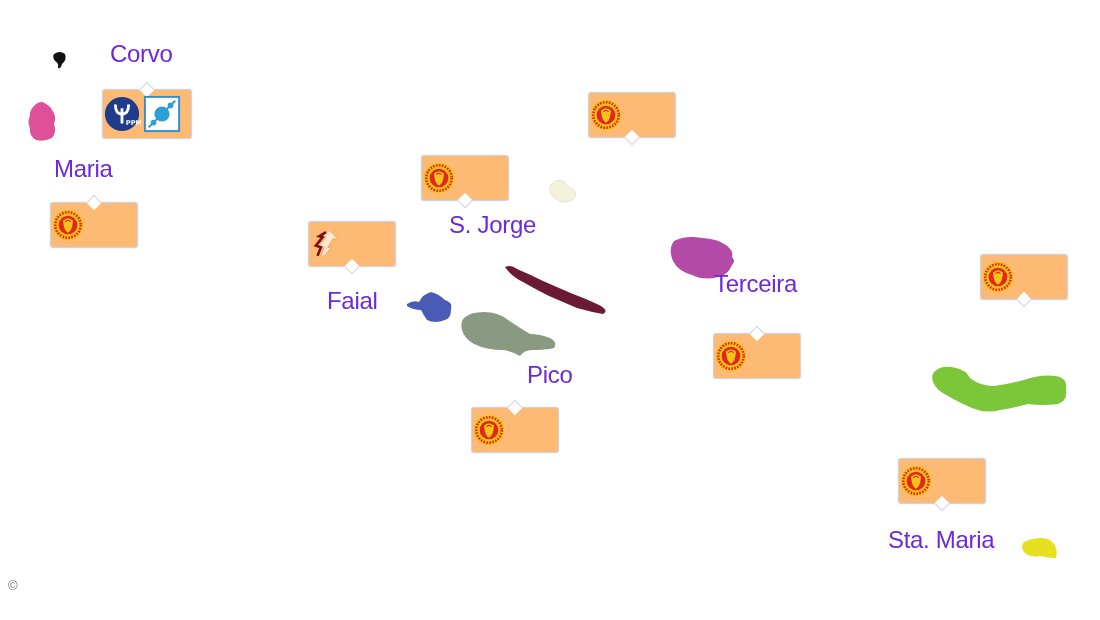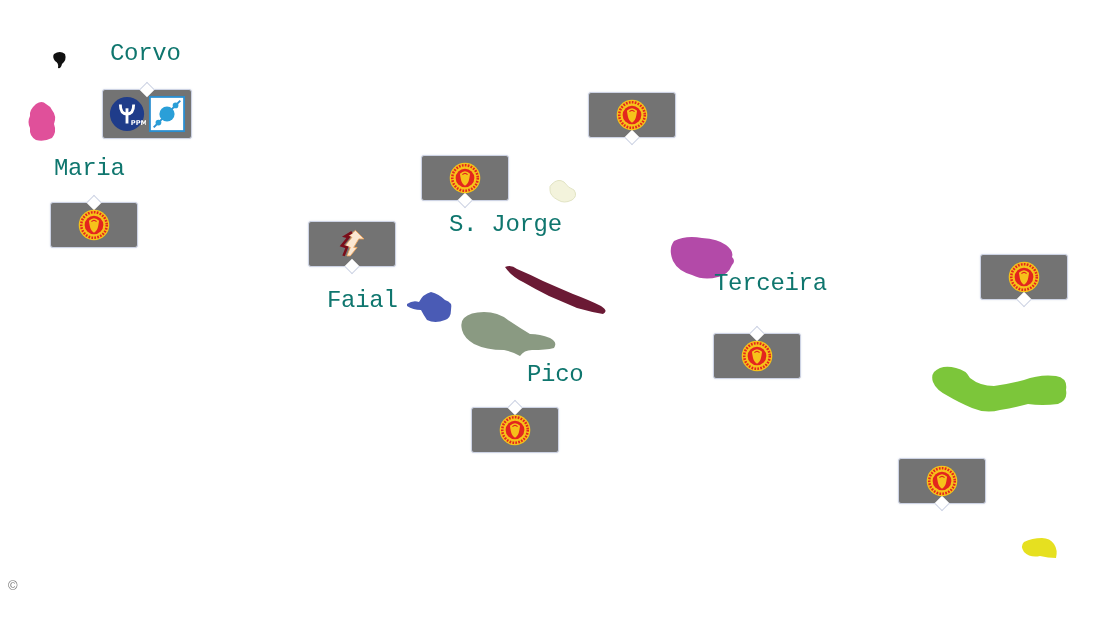--- a/index.html
+++ b/index.html
@@ -1,19 +1,19 @@
 <!DOCTYPE html>
 <html><head>
 <meta charset="utf-8">
 <style>
   html, body { margin:0; padding:0; }
   body { width:1100px; height:620px; background:#ffffff; position:relative; overflow:hidden; font-family:"Liberation Sans", "DejaVu Sans", sans-serif; }
   .map { position:absolute; left:0; top:0; width:1100px; height:620px; }
-  .label { position:absolute; color:#0f766e; font-size:24px; font-family:Liberation Mono, monospace; letter-spacing:-0.3px; white-space:nowrap; }
-  .callout { position:absolute; width:88px; height:46px; background:#737373; border:1.5px solid #cdd3e4; border-radius:3px; box-sizing:border-box; display:flex; align-items:center; justify-content:center; box-shadow:0 0 2px rgba(180,190,215,0.4); }
+  .label { position:absolute; color:#6d28d9; font-size:24px; font-family:Liberation Sans, sans-serif; letter-spacing:-0.3px; white-space:nowrap; }
+  .callout { position:absolute; width:88px; height:46px; background:#fdba74; border:1.5px solid #cdd3e4; border-radius:3px; box-sizing:border-box; display:flex; align-items:center; justify-content:flex-start; box-shadow:0 0 2px rgba(180,190,215,0.4); }
   .callout.wide { width:90px; height:50px; }
   .callout .tail-up, .callout .tail-down { position:absolute; left:50%; width:10px; height:10px; background:#fff; border:1.5px solid #cdd3e4; transform:translateX(-50%) rotate(45deg); }
   .callout .tail-down { bottom:-6px; border-top:none; border-left:none; }
   .callout .tail-up { top:-6px; border-bottom:none; border-right:none; }
   .logo { width:34px; height:34px; position:relative; z-index:2; }
   .copyright { position:absolute; left:8px; top:578px; font-size:13px; color:#777; }
   svg.island { position:absolute; overflow:visible; }
 </style>
 </head>
 <body>
@@ -47,20 +47,21 @@
   <svg class="island" style="left:1020px;top:536px;" width="40" height="26" viewBox="0 0 40 26">
     <path d="M4 6 Q12 2 22 2 Q30 2 34 8 Q38 14 36 22 Q28 22 20 20 Q10 22 4 16 Q0 10 4 6Z" fill="#e6e020"></path>
   </svg>
 
   <div class="label" style="left:110px;top:40px;">Corvo</div>
   <div class="label" style="left:54px;top:155px;">Maria</div>
   <div class="label" style="left:327px;top:287px;">Faial</div>
   <div class="label" style="left:495px;top:361px;margin-left:32px;">Pico</div>
   <div class="label" style="left:449px;top:211px;">S. Jorge</div>
   <div class="label" style="left:714px;top:270px;">Terceira</div>
+  <div class="label" style="left:888px;top:526px;">Sta. Maria</div>
 
   <div class="callout wide" style="left:102px;top:89px;">
     <div class="tail-up"></div>
     <svg class="logo" viewBox="0 0 40 40" style="width:38px;height:38px;margin-right:2px;">
       <circle cx="20" cy="20" r="18" fill="#1f3c8a"></circle>
       <path d="M13 10 Q13 20 20 20 Q27 20 27 10" stroke="#fff" stroke-width="3" fill="none"></path>
       <line x1="20" y1="14" x2="20" y2="30" stroke="#fff" stroke-width="3"></line>
       <text x="24" y="32" font-size="7" fill="#fff" font-family="DejaVu Sans, sans-serif" font-weight="bold">PPM</text>
     </svg>
     <svg class="logo" viewBox="0 0 40 40" style="width:38px;height:38px;">

